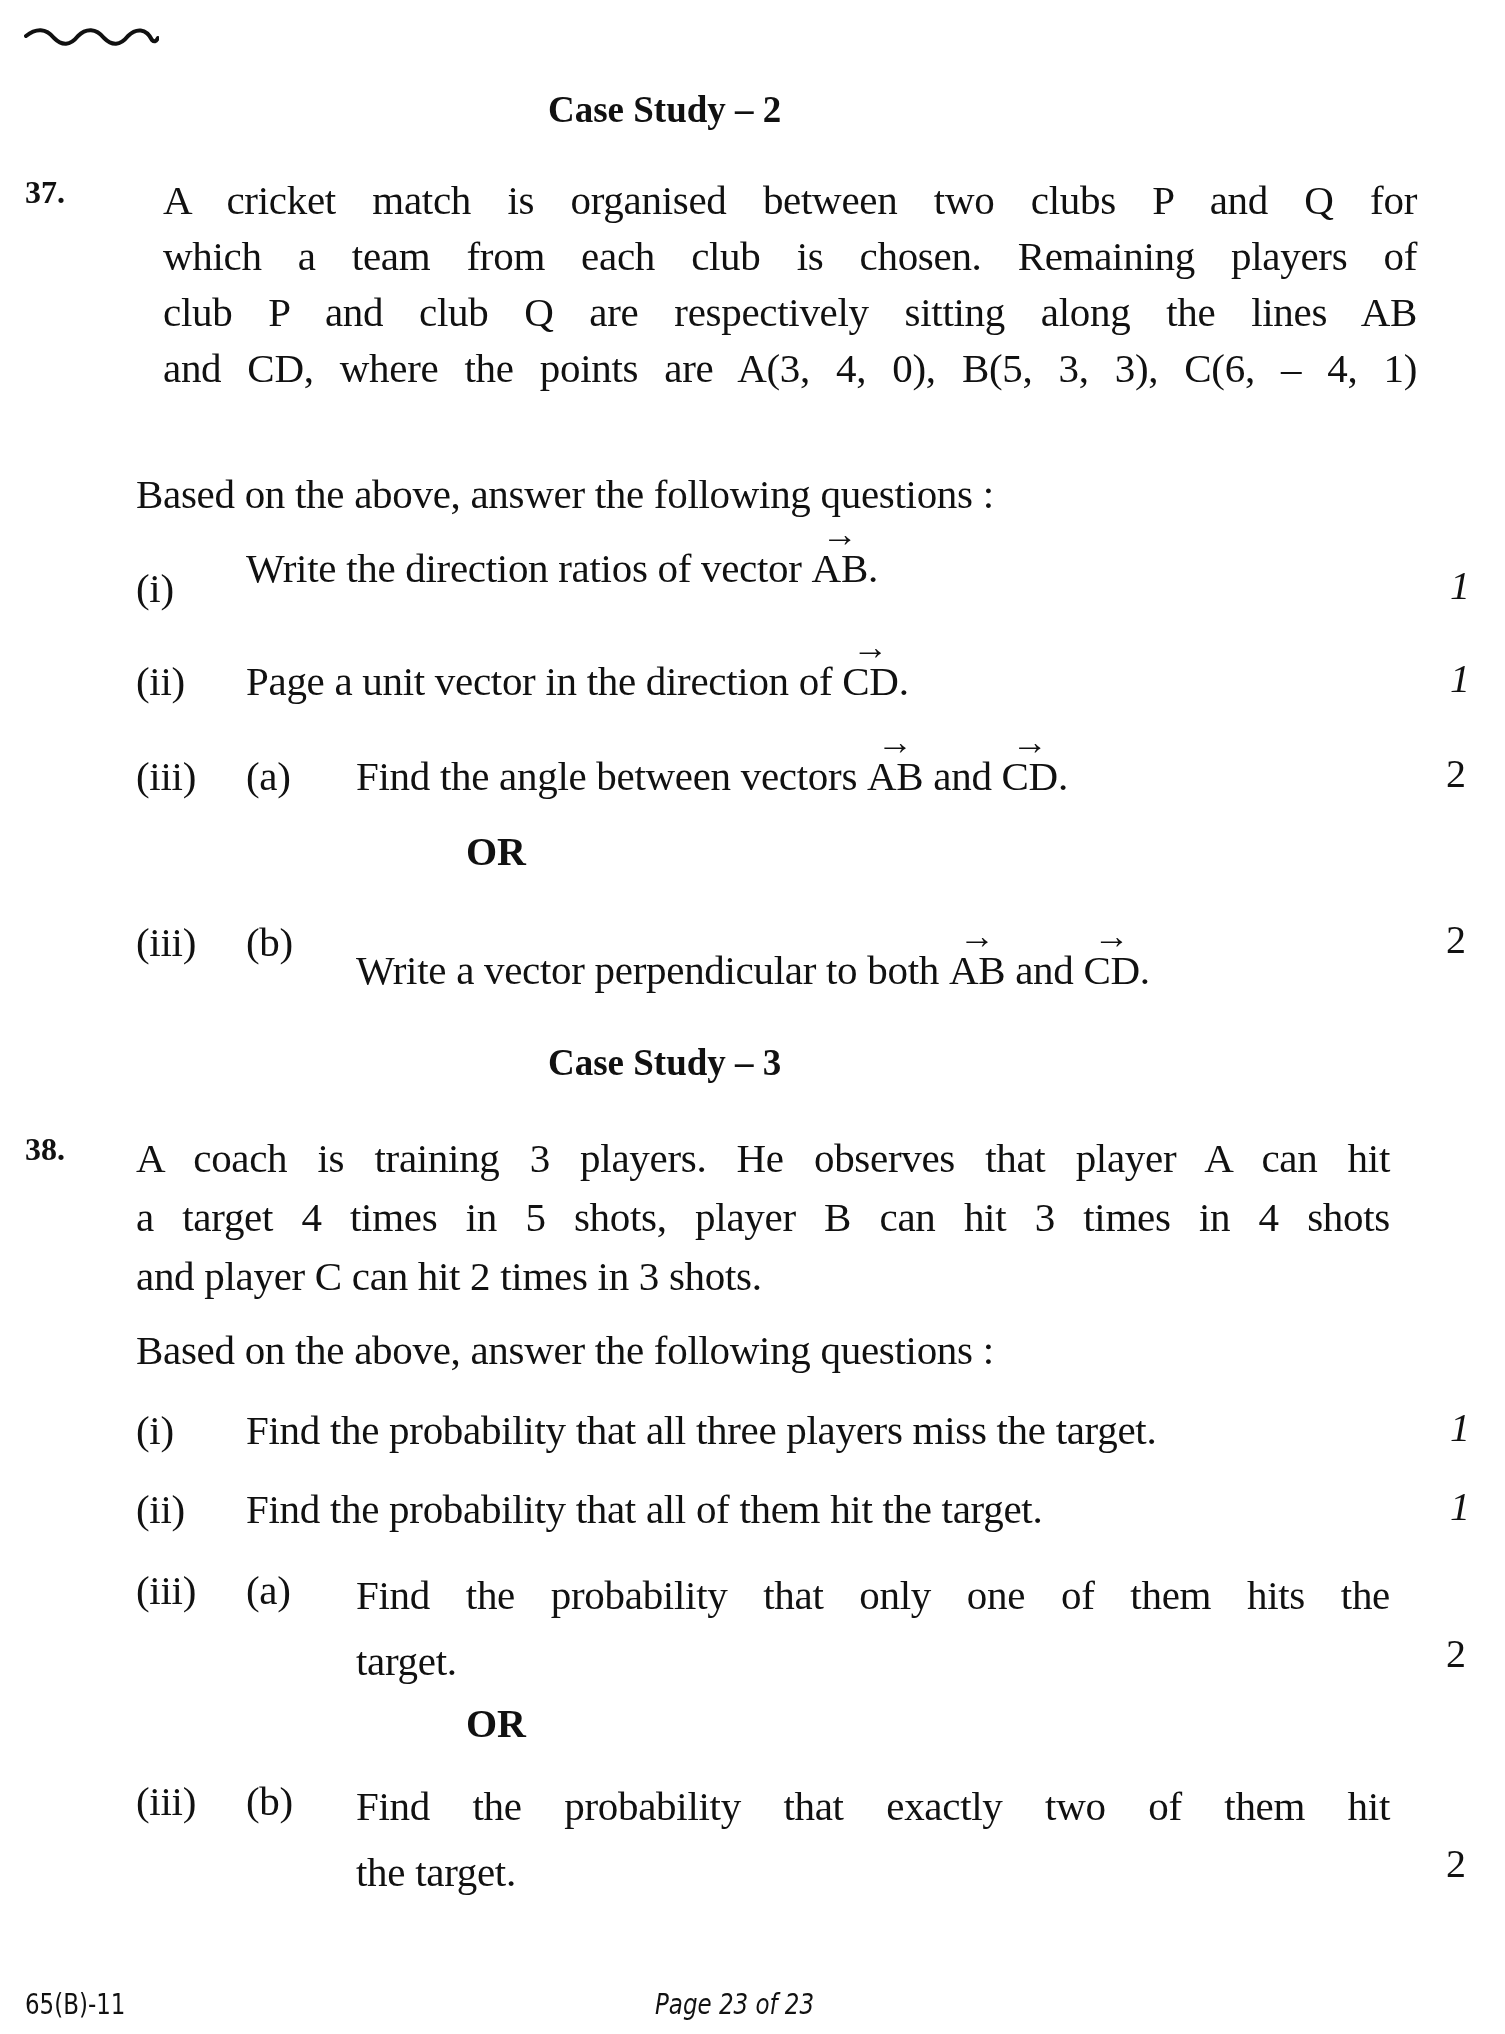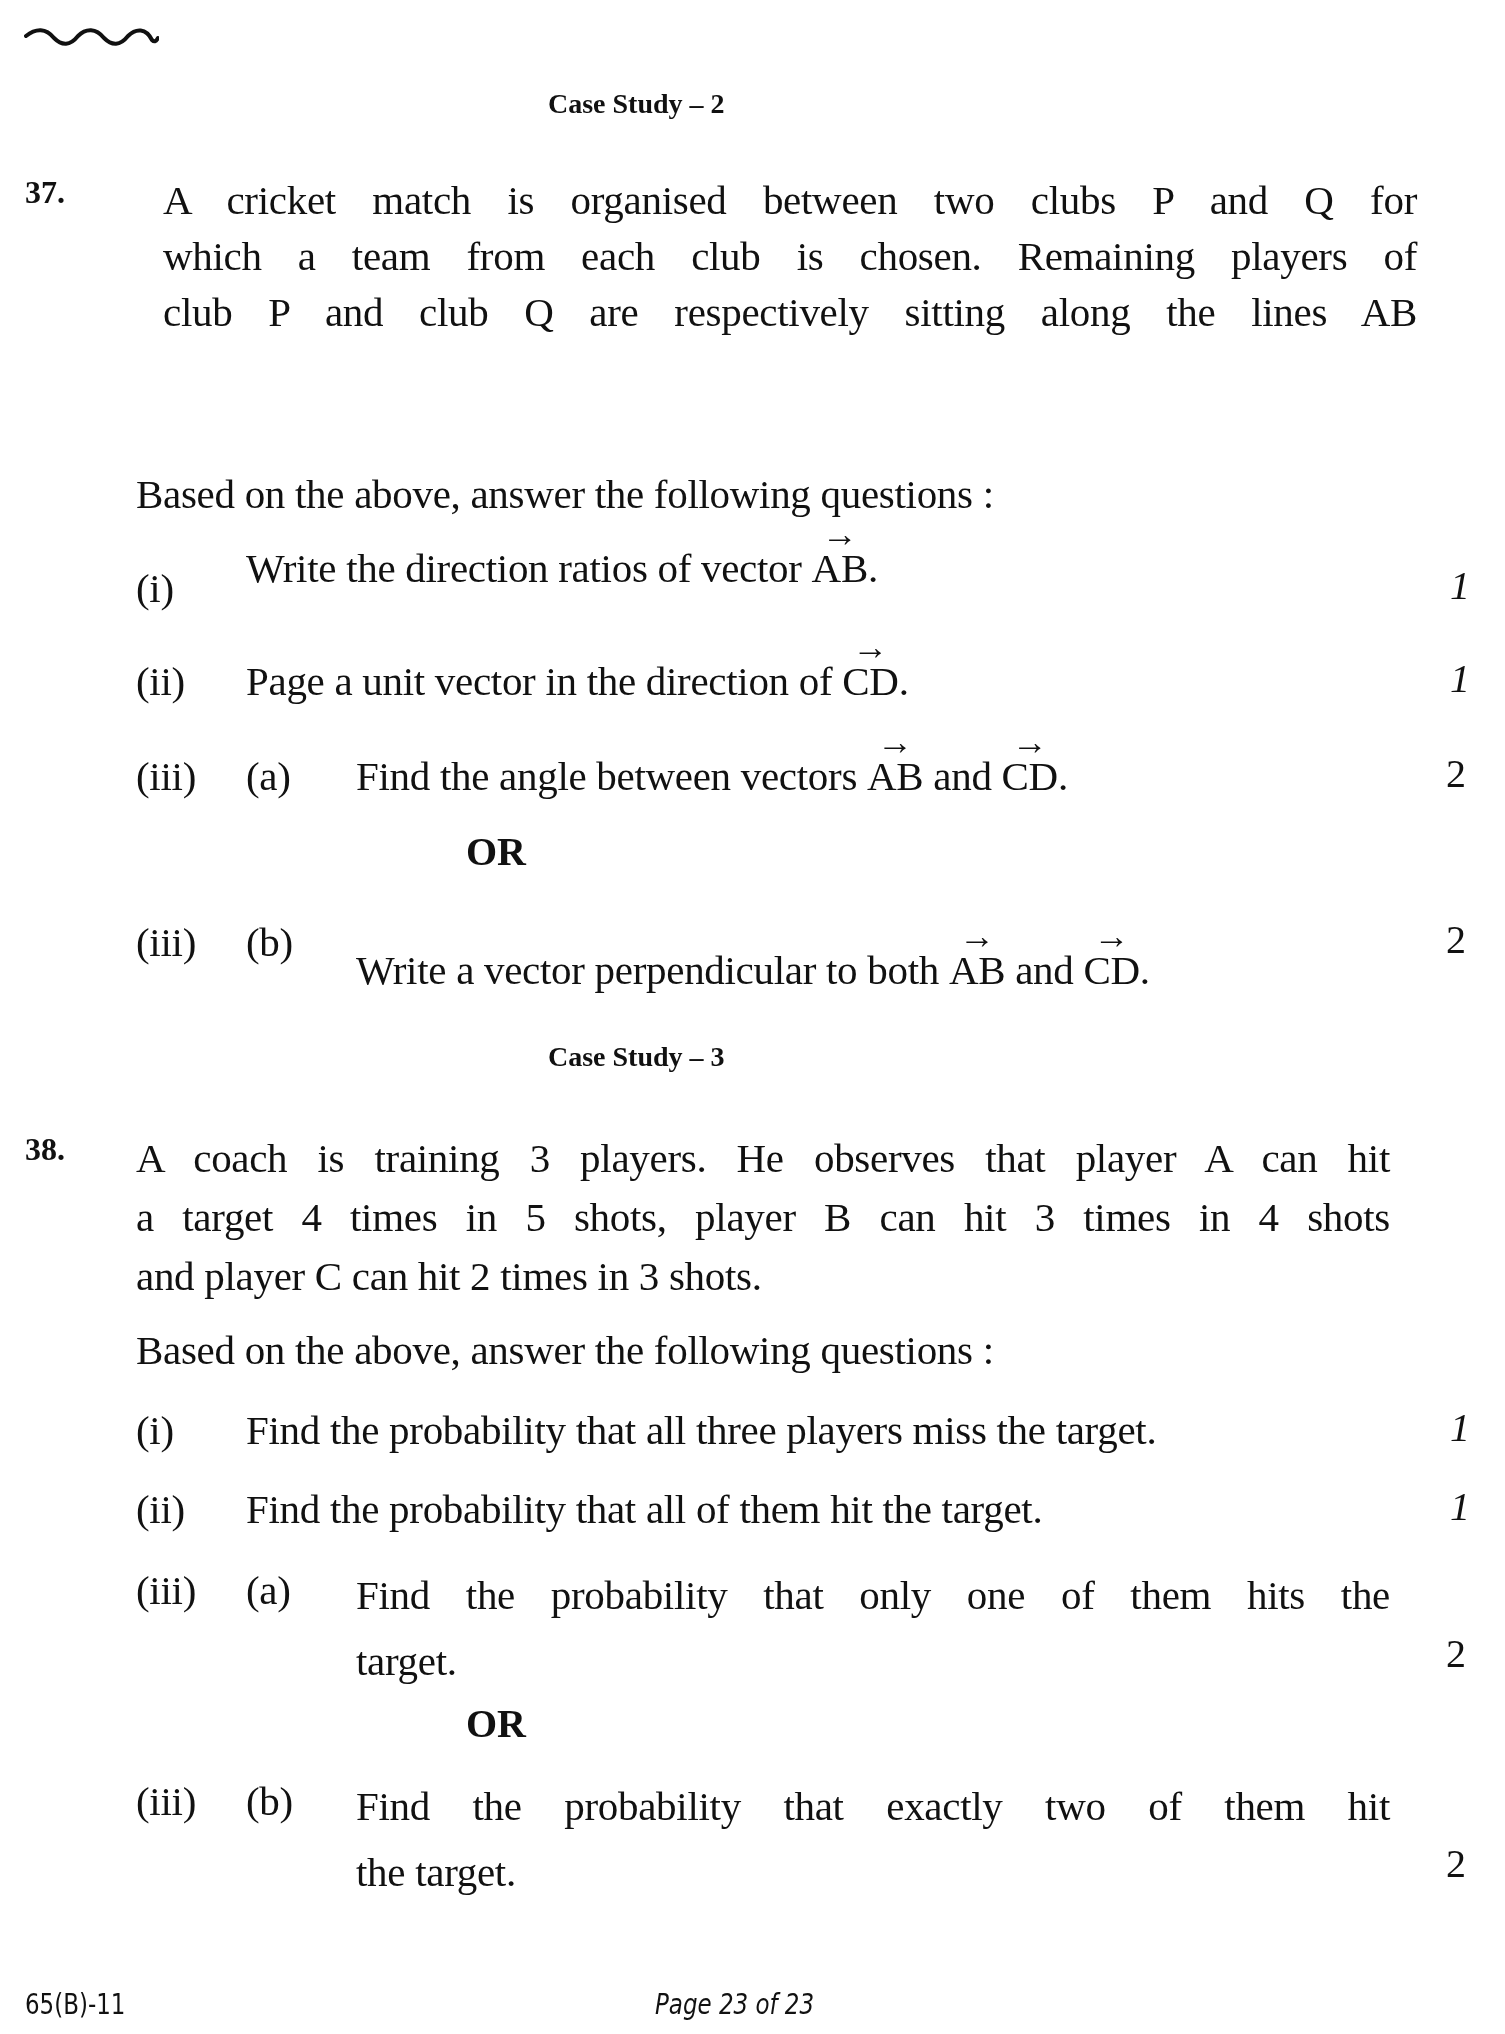--- a/index.html
+++ b/index.html
@@ -1,21 +1,21 @@
 <!DOCTYPE html>
 <html><head>
 <meta charset="utf-8">
 <style>
   html, body { margin:0; padding:0; background:#ffffff; }
   body { width:1505px; height:2034px; position:relative; overflow:hidden;
          font-family:"DejaVu Serif","Liberation Serif",serif; color:#111; }
   .abs { position:absolute; white-space:nowrap; }
   .serif { font-family:"Liberation Serif","DejaVu Serif",serif; }
   .body-text { font-size:41px; line-height:56px; letter-spacing:-0.3px; }
-  .heading { font-weight:bold; font-size:28px;text-align:center; }
+  .heading { font-weight:bold; font-size:37px;text-align:center; }
   .qnum { font-weight:bold; font-size:32px; }
   .marks { font-style:italic; font-size:40px; }
   .or { font-weight:bold; font-size:40px; }
   .vec { position:relative; display:inline-block; }
   .vec::before { content:"\2192"; position:absolute; left:50%; transform:translateX(-50%); top:-34px; font-size:36px; font-weight:normal; }
   .just { text-align:justify; text-align-last:justify; display:block; }
   .footer { font-family:"DejaVu Sans","Liberation Sans",sans-serif; font-size:28px; transform:scaleX(0.82); transform-origin:left center; }
 </style>
 </head>
 <body>
@@ -24,20 +24,21 @@
   <path d="M2 10 C12 2,22 2,30 12 C38 20,46 20,54 10 C62 2,72 2,80 12 C88 20,96 20,104 10 C112 2,122 2,128 14 C130 16,132 16,134 12" fill="none" stroke="#111" stroke-width="4" stroke-linecap="round"></path>
 </svg>
 
 <div class="abs serif heading" style="left:548px;top:88px;">Case Study – 2</div>
 
 <div class="abs serif qnum" style="left:25px;top:174px;">37.</div>
 <div class="abs serif body-text" style="left:136px;top:172px;width:1254px;white-space:normal;margin-left:27px;">
   <span class="just">A cricket match is organised between two clubs P and Q for</span>
   <span class="just">which a team from each club is chosen. Remaining players of</span>
   <span class="just">club P and club Q are respectively sitting along the lines AB</span>
+  <span class="just">and CD, where the points are A(3, 4, 0), B(5, 3, 3), C(6, – 4, 1)</span>
 </div>
 
 <div class="abs serif body-text" style="left:136px;top:466px;">Based on the above, answer the following questions :</div>
 
 <div class="abs serif body-text" style="left:136px;top:560px;">(i)</div>
 <div class="abs serif body-text" style="left:246px;top:540px;">
   <span>Write the direction ratios of vector </span><span class="vec">AB</span><span>.</span>
 </div>
 <div class="abs serif marks" style="left:1450px;top:562px;">1</div>
 

